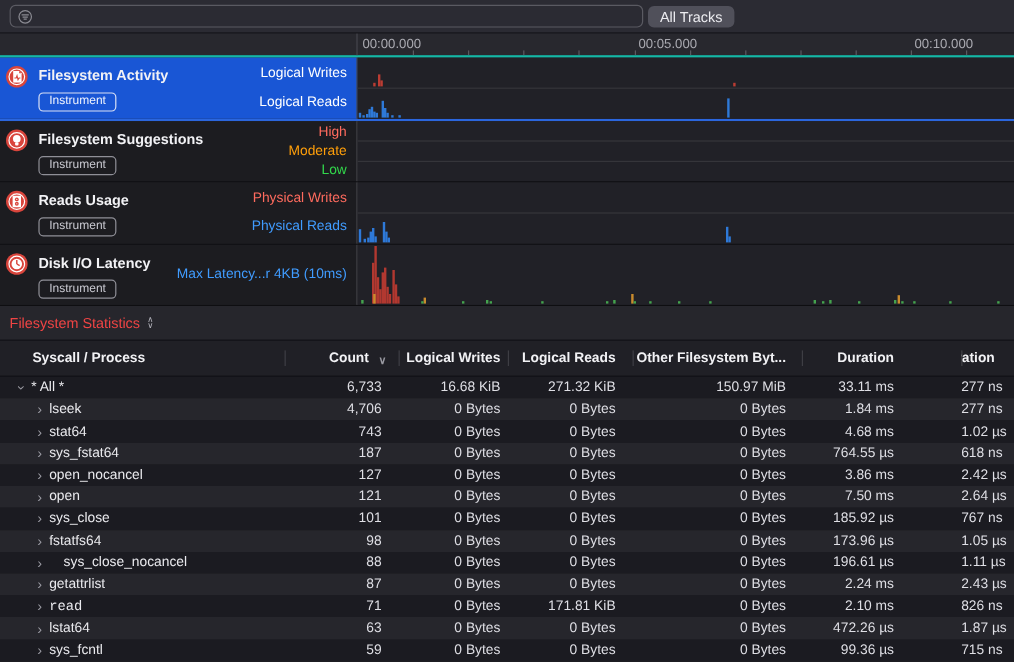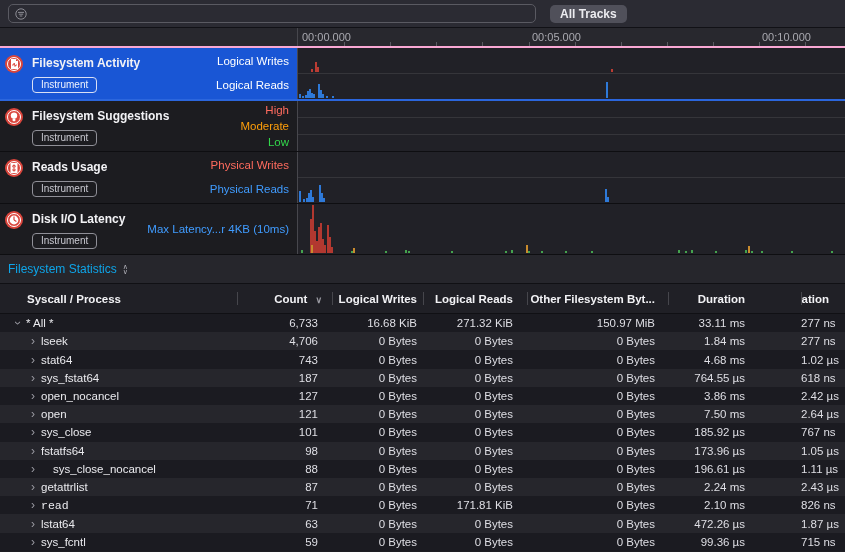--- a/index.html
+++ b/index.html
@@ -8,26 +8,26 @@
 
   
   .toolbar { height:28px; background:#2b2b33; display:flex; align-items:center;
     padding:0 8px; border-bottom:1px solid #111116; }
   .filter-box { width:528px; height:19px; border:1px solid #5a5a62; border-radius:5px;
     display:flex; align-items:center; padding:0 6px; gap:5px; }
   .filter-box svg { flex:0 0 auto; }
   .filter-box input { flex:1; background:transparent; border:none; outline:none;
     color:#e0e0e4; font-size:12px; font-family:"Liberation Sans", sans-serif; }
   .filter-box input::placeholder { color:#8b8b93; }
-  .all-tracks-btn { margin-left:14px; height:18px; padding:0 10px; border:none;
-    border-radius:5px; background:#50505a; color:#ececf0; font-size:12px; font-weight:700;
+  .all-tracks-btn { margin-left:4px; height:18px; padding:0 10px; border:none;
+    border-radius:5px; background:#50505a; color:#ececf0; font-size:12px; font-weight:400;
     font-family:"Liberation Sans", sans-serif; display:flex; align-items:center; }
 
   
-  .ruler { height:20px; display:flex; background:#28282e; border-bottom:2px solid #f9a8d4; }
+  .ruler { height:20px; display:flex; background:#28282e; border-bottom:2px solid #14b8a6; }
   .ruler-left { width:298px; border-right:1px solid #47474d; }
   .ruler-right { flex:1; position:relative; overflow:hidden; }
   .ruler-label { position:absolute; top:3px; font-size:11px; color:#a9a9b0; }
   .ruler-tick { position:absolute; bottom:0; width:1px; height:4px; background:#5a5a61; }
 
   
   .tracks { height:207px; display:flex; flex-direction:column; }
   .track { flex:1 1 0; display:flex; border-bottom:1px solid #0e0e11; position:relative; }
   .track.selected { border-bottom:2px solid #2b66dd; }
   .track-side { width:298px; position:relative; border-right:1px solid #47474d; background:#1c1c20; }
@@ -46,21 +46,21 @@
   .track-icon .ring { width:14px; height:14px; border:1px solid #fff; border-radius:50%;
     display:flex; align-items:center; justify-content:center; }
   .track-chart { flex:1; display:flex; flex-direction:column; background:#212127; position:relative; }
   .lane { flex:1; position:relative; border-bottom:1px solid #35353a; overflow:hidden; }
   .lane:last-child { border-bottom:none; }
   .spike { position:absolute; bottom:1px; }
 
   
   .stats-header { height:29px; background:#26262c; border-bottom:1px solid #101014;
     display:flex; align-items:center; padding:0 8px; gap:6px; }
-  .stats-title { font-size:12px; color:#0ea5e9; }
+  .stats-title { font-size:12px; color:#ef4444; }
   .stepper { display:flex; flex-direction:column; color:#b4b4bc; font-size:7px; line-height:5px; }
   .table-header { height:30px; background:#202026; display:grid;
     grid-template-columns:237px 95px 91px 104px 141px 85px 92px; align-items:center;
     border-bottom:1px solid #101014; }
   .th { font-size:11.5px; font-weight:700; color:#f2f2f5; position:relative; height:100%;
     display:flex; align-items:center; white-space:nowrap; overflow:hidden; }
   .th.num { justify-content:flex-end; }
   .th:not(:first-child)::before { content:""; position:absolute; left:0; top:8px; bottom:8px;
     width:1px; background:#46464c; }
   .th-first { padding-left:27px; }

